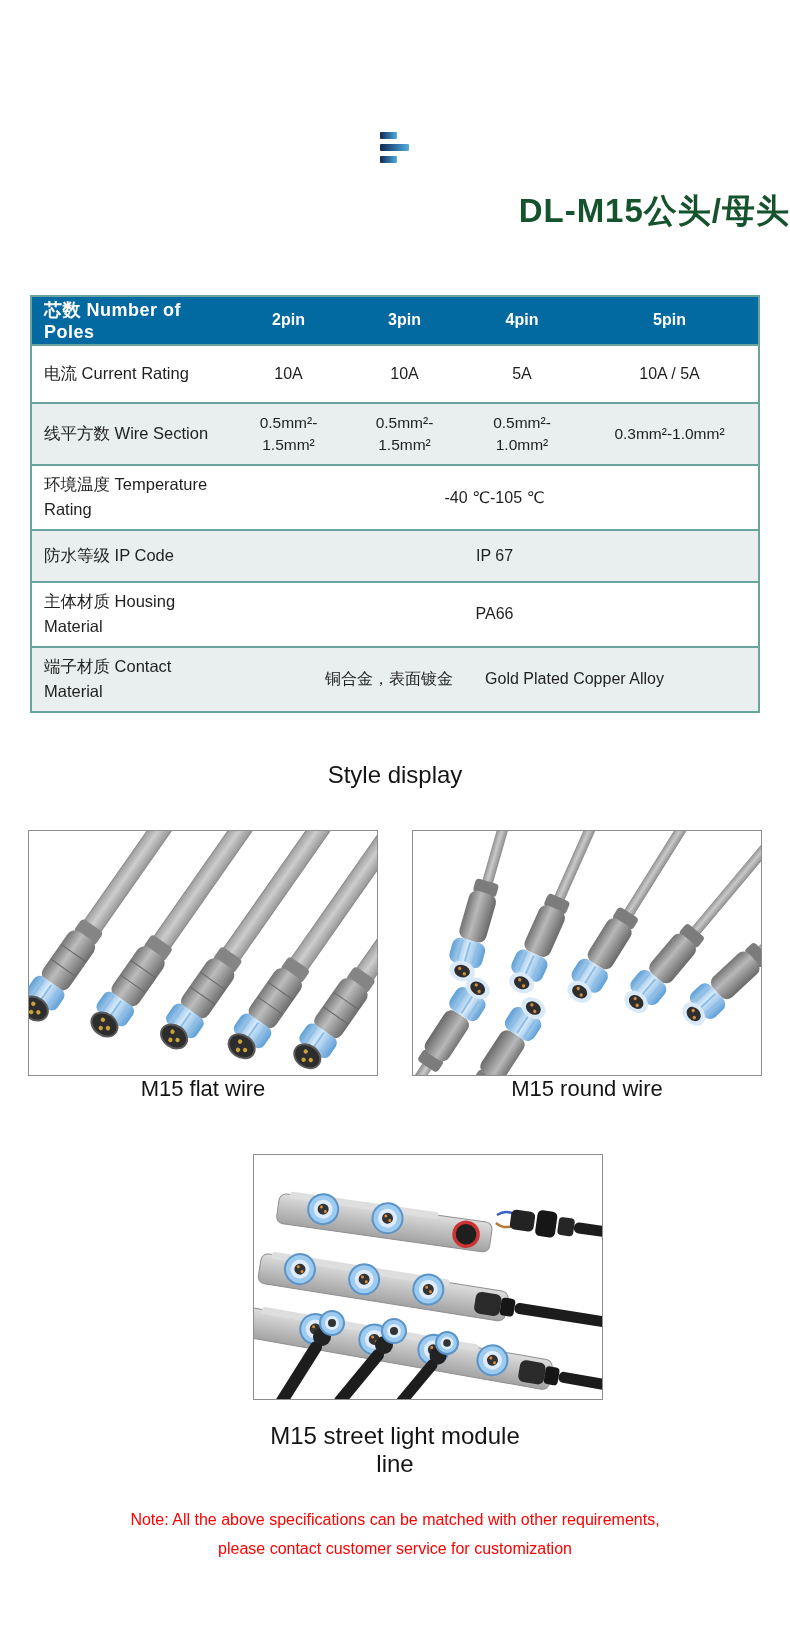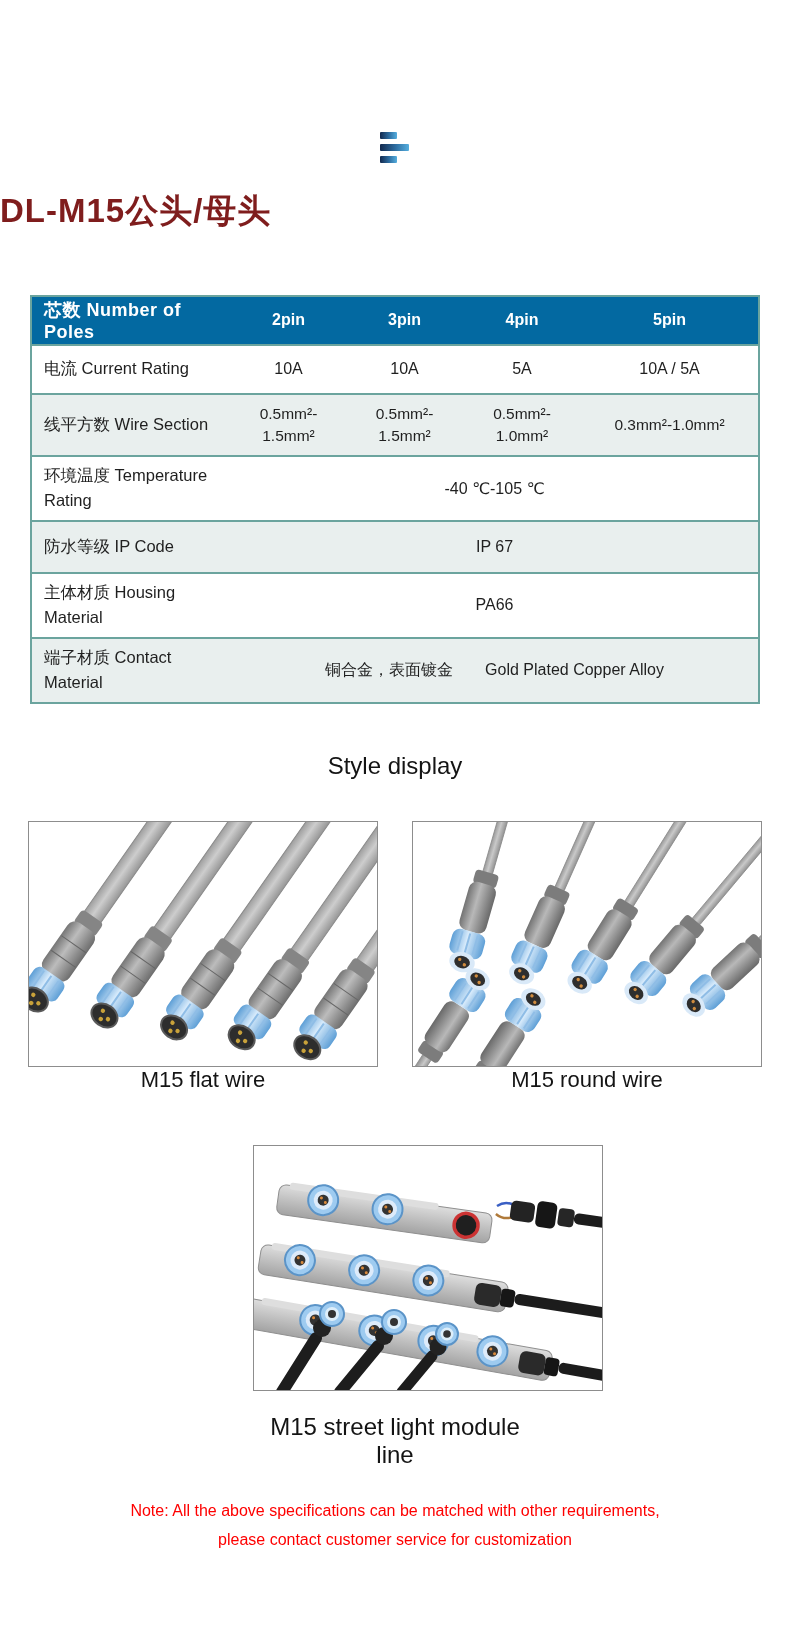--- a/index.html
+++ b/index.html
@@ -11,35 +11,35 @@
   }
 
   
   .page-title { margin:0; text-align:center; font-size:60px; line-height:1.15;
     font-weight:600; letter-spacing:4px; color:#1d1d1d; }
   .divider { width:30px; margin:44px auto 0; }
   .divider .bar { display:block; height:7px; border-radius:1px;
     background:linear-gradient(90deg,#12294e 0%,#2e6fa3 55%,#55aede 100%); }
   .divider .bar + .bar { margin-top:5px; }
   .bar-s { width:17px; } .bar-l { width:29px; }
-  .subtitle { margin:28px 0 16px; text-align:left; font-size:33px; line-height:1.2;
-    font-weight:700; letter-spacing:1px; color:#7f1d1d; }
+  .subtitle { margin:28px 0 16px; text-align:right; font-size:33px; line-height:1.2;
+    font-weight:700; letter-spacing:1px; color:#14532d; }
 
   
   .spec-table { width:728px; margin:64px auto 0; border-collapse:collapse;
     border:2px solid #6ba49e; table-layout:fixed; }
   .spec-table th, .spec-table td { border-top:2px solid #6ba49e; border-bottom:2px solid #6ba49e; }
   .spec-table thead th { background:#0369a1; color:#fff; height:38px; font-weight:700; }
   th.label-h { text-align:left; padding-left:12px; font-size:18px; letter-spacing:.5px; }
   th.pin-h { font-size:16px; }
   .spec-table td { font-size:16px; color:#1f1f1f; }
   td.lbl { text-align:left; padding:6px 8px 6px 12px; font-size:16.5px; line-height:1.55; }
   td.val { text-align:center; padding:4px 2px; }
   tr.alt { background:#e9efee; }
-  tr.r1 td { height:40px; } tr.r2 td { height:49px; } tr.r3 td { height:62px; }
+  tr.r1 td { height:40px; } tr.r2 td { height:58px; } tr.r3 td { height:62px; }
   tr.r4 td { height:58px; } tr.r5 td { height:52px; } tr.r6 td { height:55px; }
   tr.r7 td { height:60px; }
   td.wire { white-space:pre-line; line-height:1.4; font-size:15.5px; }
 
   
   .style-heading { margin:48px 0 0; text-align:center; font-size:24px; line-height:1.2;
     font-weight:400; color:#141414; }
   .gallery { width:734px; margin:40px auto 0; display:flex; justify-content:space-between; }
   .gallery figure, .module-fig { margin:0; }
   .img-frame { width:350px; height:246px; border:1px solid #8d8d8d; background:#fff; }

